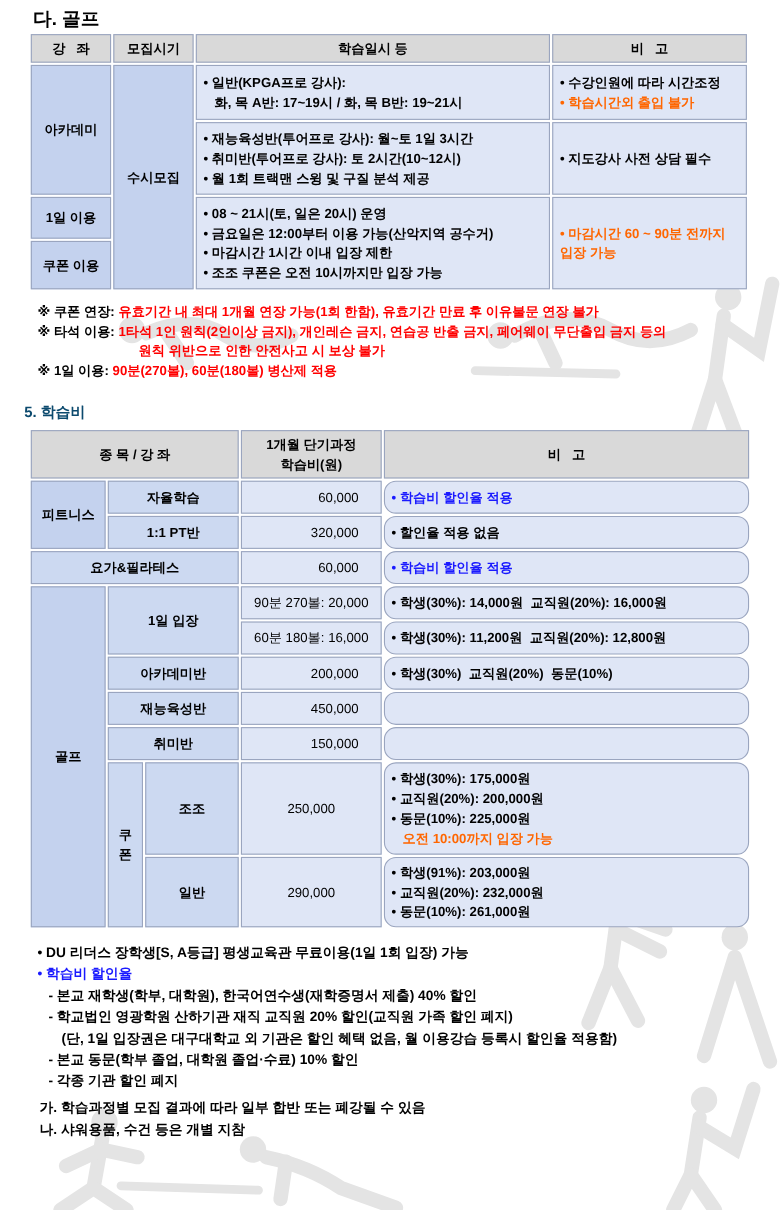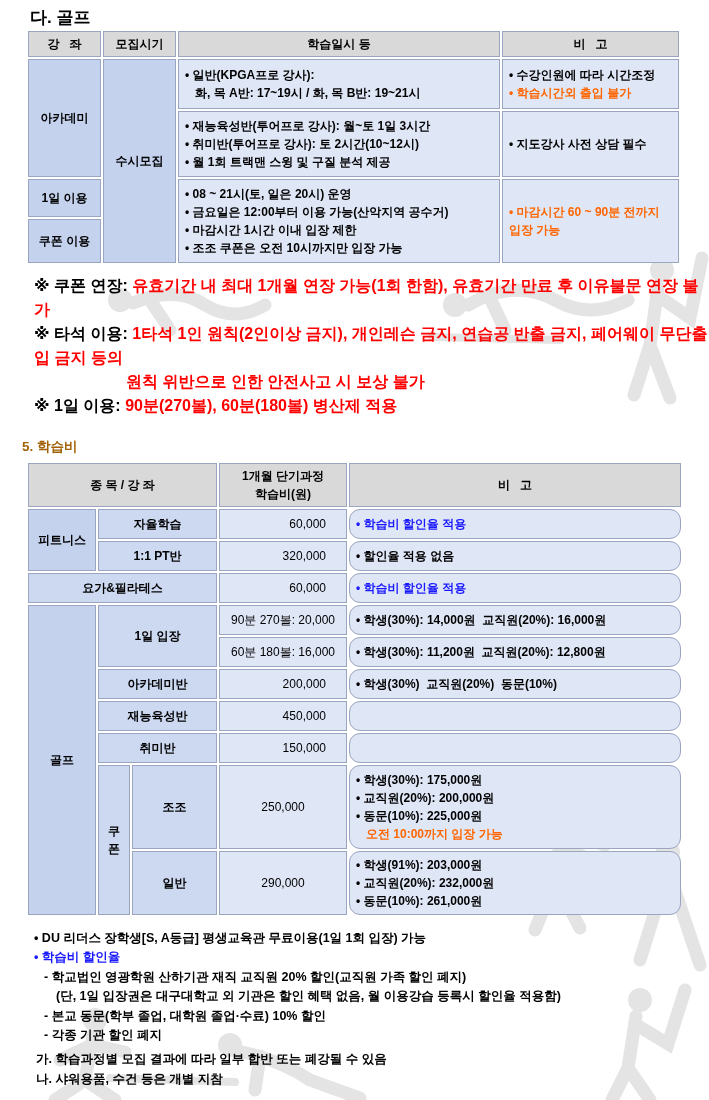--- a/index.html
+++ b/index.html
@@ -9,21 +9,21 @@
     background:#ffffff;
     font-family:"Liberation Sans","DejaVu Sans",sans-serif;
     font-weight:bold;
     color:#000;
     overflow:hidden;
   }
   .wm{position:absolute;left:0;top:0;z-index:0;pointer-events:none;}
   .content{position:relative;z-index:1;}
 
   .sec-title{font-size:17px;padding:6px 0 0 30px;}
-  .green-title{font-size:13.5px;color:#a16207;margin:20px 0 5px 22px;}
+  .green-title{font-size:13.5px;color:#0c4a6e;margin:20px 0 5px 22px;}
 
   table.tbl{
     border-collapse:separate;
     border-spacing:2.5px;
     margin-left:26px;
     table-layout:fixed;
   }
   table.tbl td{
     border:1px solid #9aa5bf;
     padding:3px 6px;
@@ -44,21 +44,21 @@
   td.fee{background:#dfe6f6;font-weight:normal;font-size:13px;}
   td.fee.num{text-align:right;padding-right:20px;}
   td.fee.center{text-align:center;padding-right:6px;}
   td.rem{background:#dfe6f6;text-align:left;padding-left:9px;border-radius:11px;}
 
   .orange{color:#ff6600;}
   .red{color:#ff0000;}
   .blue{color:#1a1aff;}
   .indent1{padding-left:10px;}
 
-  .footnotes{margin:9px 0 0 34px;font-size:16px;line-height:1.5;}
+  .footnotes{margin:9px 0 0 34px;font-size:12px;line-height:1.5;}
   .fn-label{color:#000;}
   .fn-cont{padding-left:92px;}
 
   .fee-notes{margin:12px 0 0 34px;font-size:12.5px;line-height:1.55;}
   .fee-notes .sub{padding-left:10px;}
   .fee-notes .sub2{padding-left:22px;}
 
   .precautions{margin:4px 0 0 36px;font-size:12.5px;line-height:1.6;}
 </style>
 </head>
@@ -271,20 +271,21 @@
           <div>• 교직원(20%): 232,000원</div>
           <div>• 동문(10%): 261,000원</div>
         </td>
       </tr>
     </tbody>
       </table>
 
     <div class="fee-notes">
       <div>• DU 리더스 장학생[S, A등급] 평생교육관 무료이용(1일 1회 입장) 가능</div>
       <div class="blue">• 학습비 할인율</div>
+      <div class="sub">- 본교 재학생(학부, 대학원), 한국어연수생(재학증명서 제출) 40% 할인</div>
       <div class="sub">- 학교법인 영광학원 산하기관 재직 교직원 20% 할인(교직원 가족 할인 폐지)</div>
       <div class="sub2">(단, 1일 입장권은 대구대학교 외 기관은 할인 혜택 없음, 월 이용강습 등록시 할인율 적용함)</div>
       <div class="sub">- 본교 동문(학부 졸업, 대학원 졸업·수료) 10% 할인</div>
       <div class="sub">- 각종 기관 할인 폐지</div>
     </div>
 
     <div class="precautions">
       <div>
         <span>가.</span>
         <span>학습과정별 모집 결과에 따라 일부 합반 또는 폐강될 수 있음</span>

